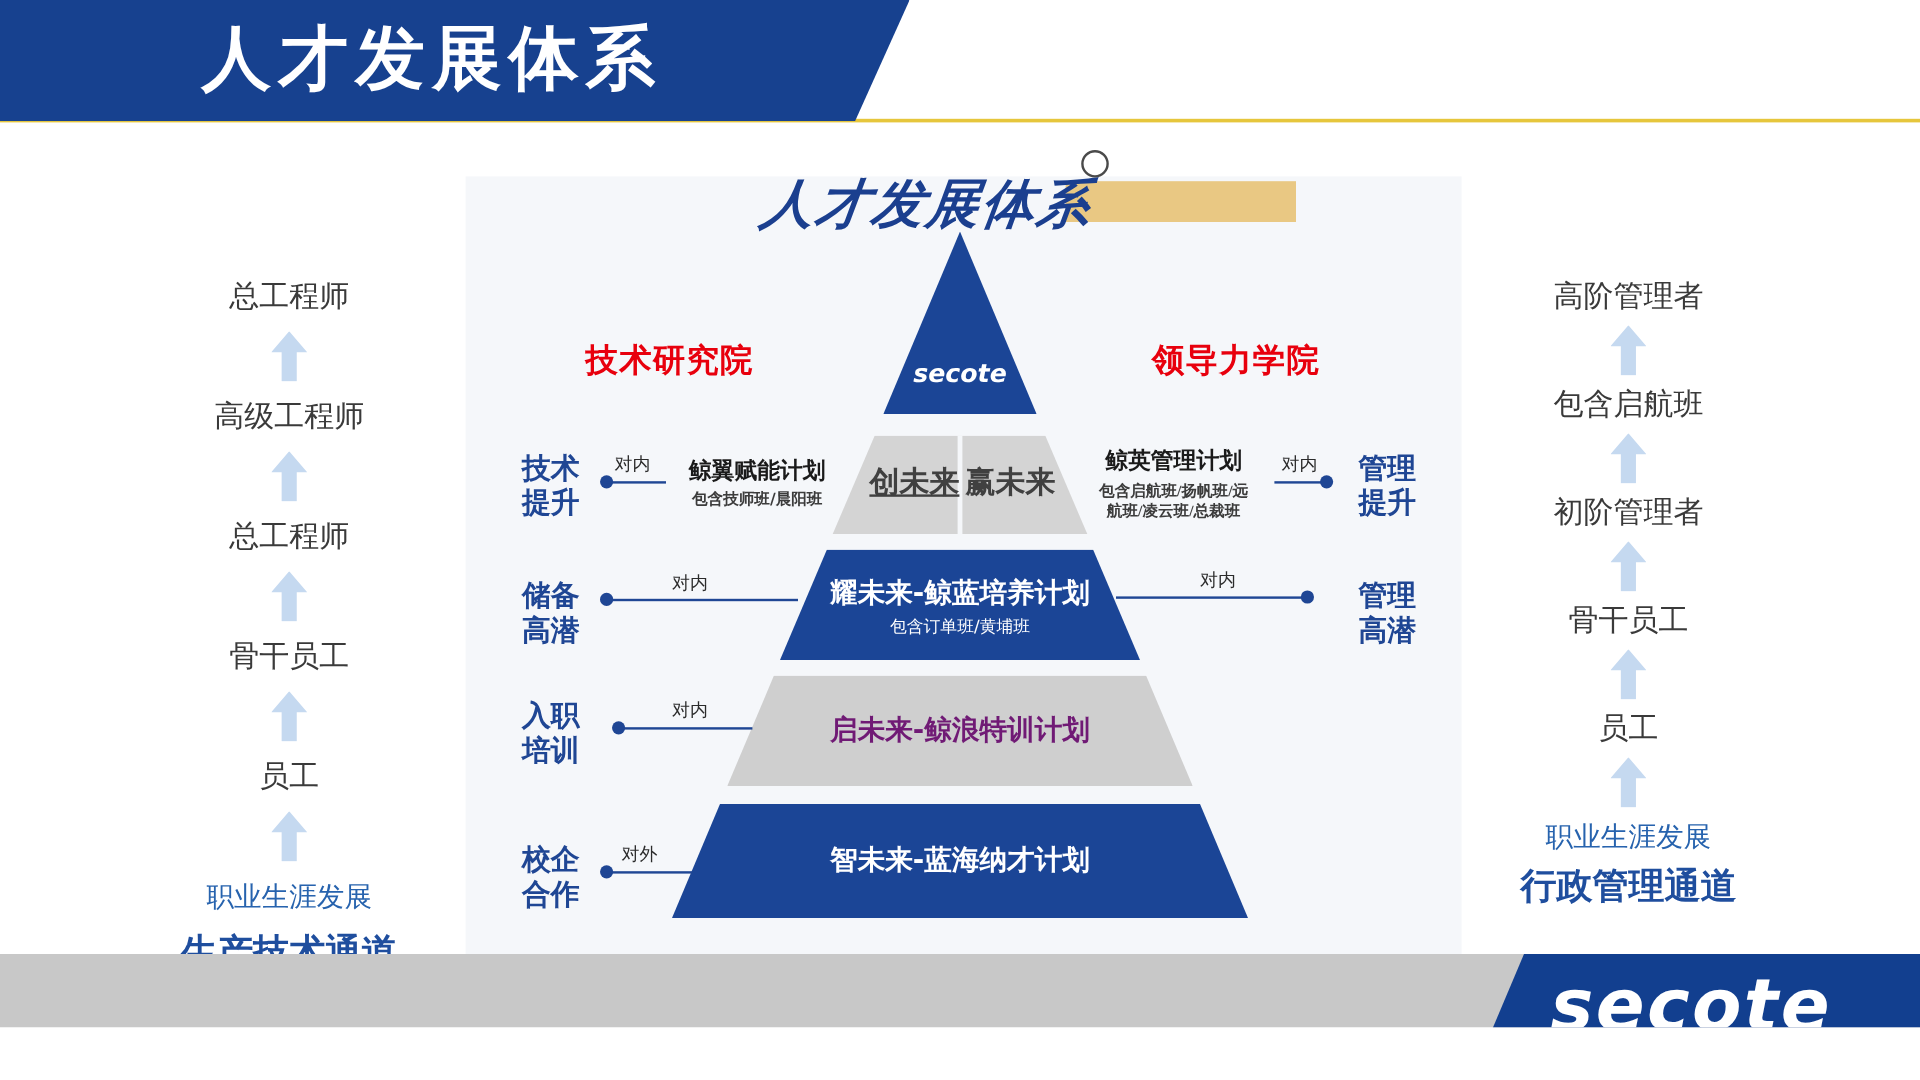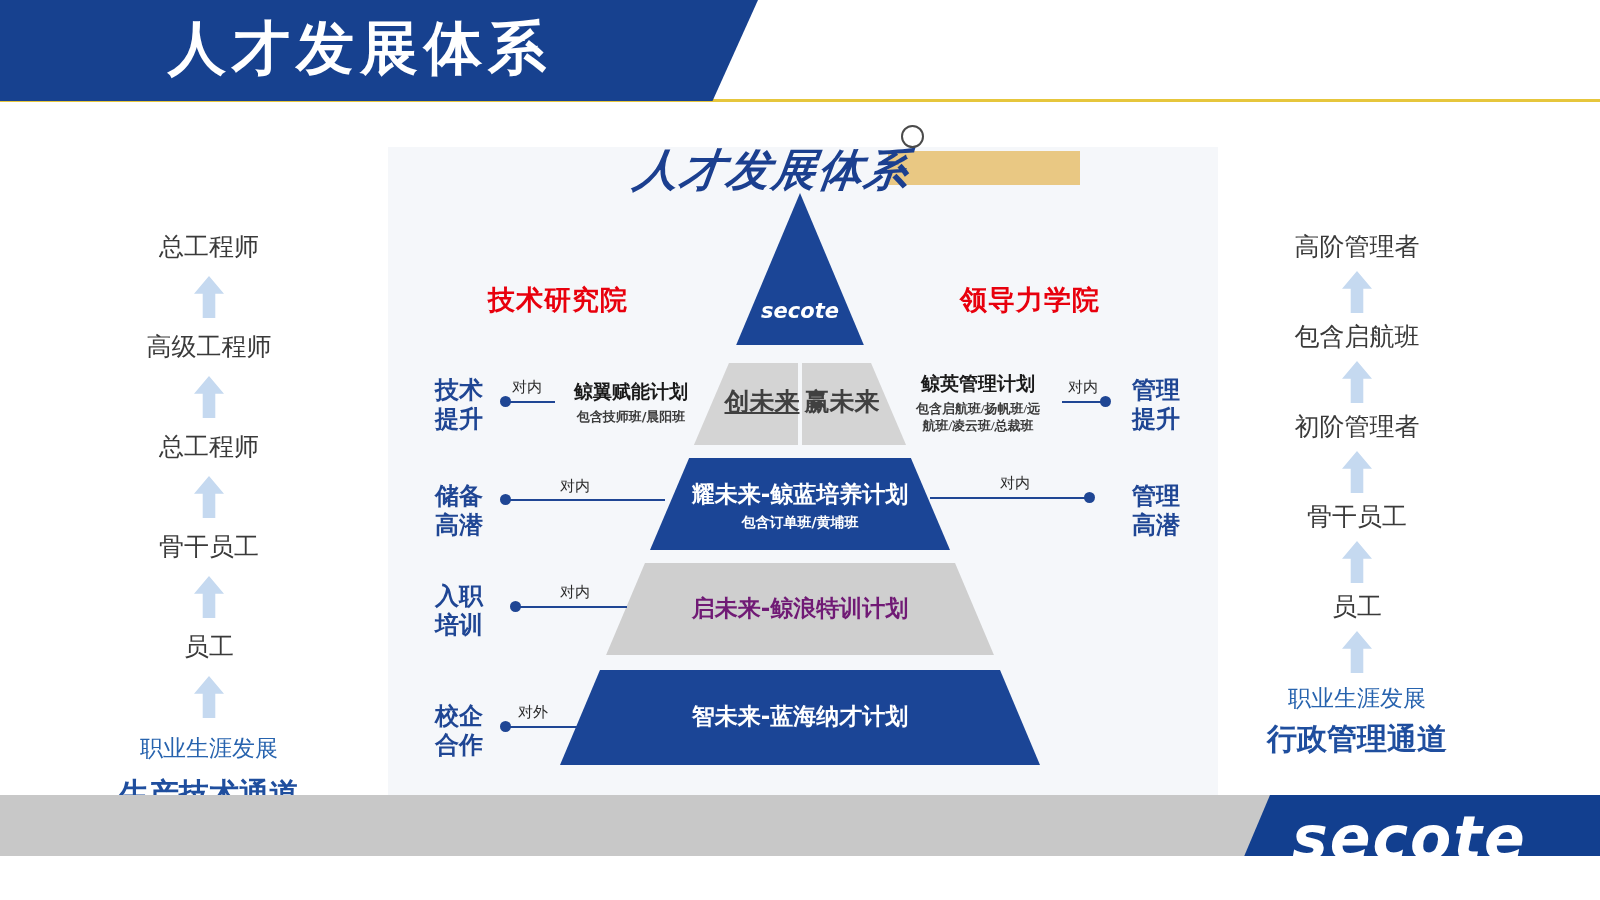--- a/index.html
+++ b/index.html
@@ -33,41 +33,41 @@
   .pyr-logo { position:absolute; left:0; top:106px; width:100%; text-align:center; color:#fff; font-weight:bold;
               font-style:italic; font-size:21px; z-index:2; }
   .pyr-l2 { position:absolute; left:0; top:170px; width:100%; height:82px; background:#d4d4d4;
             clip-path:polygon(35.2% 0,64.8% 0,72.1% 100%,27.9% 100%); }
   .pyr-l2-divider { position:absolute; left:238px; top:170px; width:4px; height:82px; background:#f5f7fa; z-index:2; }
   .t2 { position:absolute; top:192px; width:140px; text-align:center; font-size:25px; font-weight:bold; color:#404040; z-index:2; }
   .t2l { left:132px;text-decoration:underline; } .t2r { left:212px; }
   .pyr-l3 { position:absolute; left:0; top:265px; width:100%; height:92px; background:#1b4596;
             clip-path:polygon(26.9% 0,73.1% 0,81.25% 100%,18.75% 100%); }
   .t3a { position:absolute; left:0; top:286px; width:100%; text-align:center; font-size:23px; font-weight:bold; color:#fff; z-index:2; }
-  .t3b { position:absolute; left:0; top:321px; width:100%; text-align:center; font-size:14px; font-weight:bold; color:#fff; z-index:2; }
+  .t3b { position:absolute; left:0; top:321px; width:100%; text-align:center; font-size:14px; font-weight:normal; color:#fff; z-index:2; }
   .pyr-l4 { position:absolute; left:0; top:370px; width:100%; height:92px; background:#cfcfcf;
             clip-path:polygon(17.7% 0,82.3% 0,90.4% 100%,9.6% 100%); }
   .t4 { position:absolute; left:0; top:400px; width:100%; text-align:center; font-size:23px; font-weight:bold; color:#701a75; z-index:2; }
   .pyr-l5 { position:absolute; left:0; top:477px; width:100%; height:95px; background:#1b4596;
             clip-path:polygon(8.33% 0,91.67% 0,100% 100%,0 100%); }
   .t5 { position:absolute; left:0; top:508px; width:100%; text-align:center; font-size:23px; font-weight:bold; color:#fff; z-index:2; }
 
   
   .side-label { position:absolute; width:68px; font-size:24px; font-weight:bold; color:#1f4694; line-height:29px;
                 white-space:pre-line; text-align:center; z-index:2; }
   .conn-dot { position:absolute; width:11px; height:11px; border-radius:50%; background:#1f4694; z-index:2; }
   .conn-line { position:absolute; height:2px; background:#1f4694; z-index:2; }
   .conn-dir { position:absolute; font-size:15px; color:#2b2b2b; z-index:2; }
   .prog { position:absolute; text-align:center; z-index:2; }
   .prog-title { font-size:19px; font-weight:bold; color:#1a1a1a; }
   .prog-detail { font-size:13px; font-weight:bold; color:#3c3c3c; line-height:17px; white-space:pre-line; margin-top:3px; }
 
   
   .ladder { position:absolute; width:230px; display:flex; flex-direction:column; align-items:center; gap:9px; }
-  .ladder-left { left:94px; top:232px;gap:14px; }
+  .ladder-left { left:126px; top:232px;gap:14px; }
   .ladder-right { left:1242px; top:232px; }
   .ladder-step { font-size:25px; color:#3a3a3a; line-height:30px; }
   .up-arrow { width:30px; height:42px; background:#c5d9f0;
               clip-path:polygon(50% 0,100% 42%,71% 42%,71% 100%,29% 100%,29% 42%,0 42%); }
   .ladder-caption { font-size:23px; color:#2763ae; line-height:28px; margin-top:2px; }
   .ladder-channel { font-size:30px; font-weight:bold; color:#1f4e9e; line-height:36px; }
 
   
   .footer-band { position:absolute; left:0; top:795px; width:1600px; height:84px; background:#c8c8c8; }
   .footer-logo-shape { position:absolute; left:1232px; top:795px; width:368px; height:90px; background:#123f8f;

